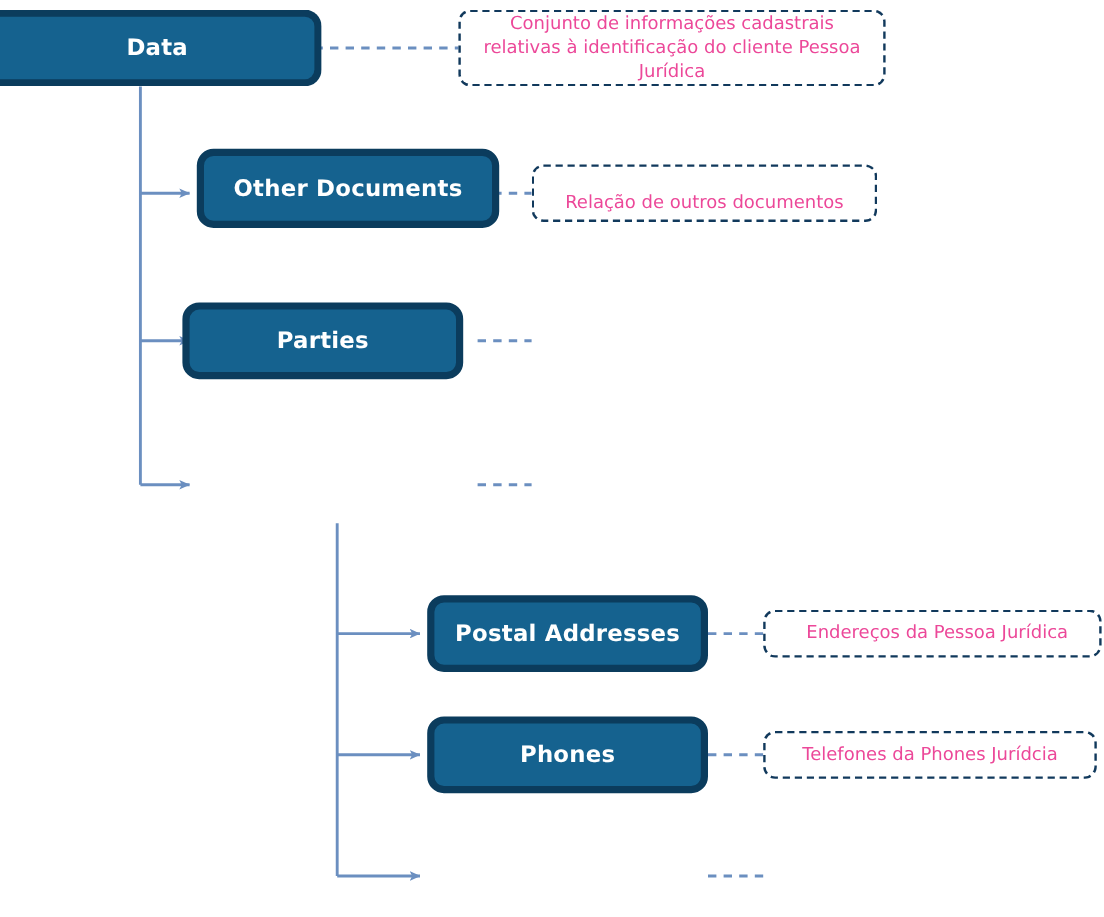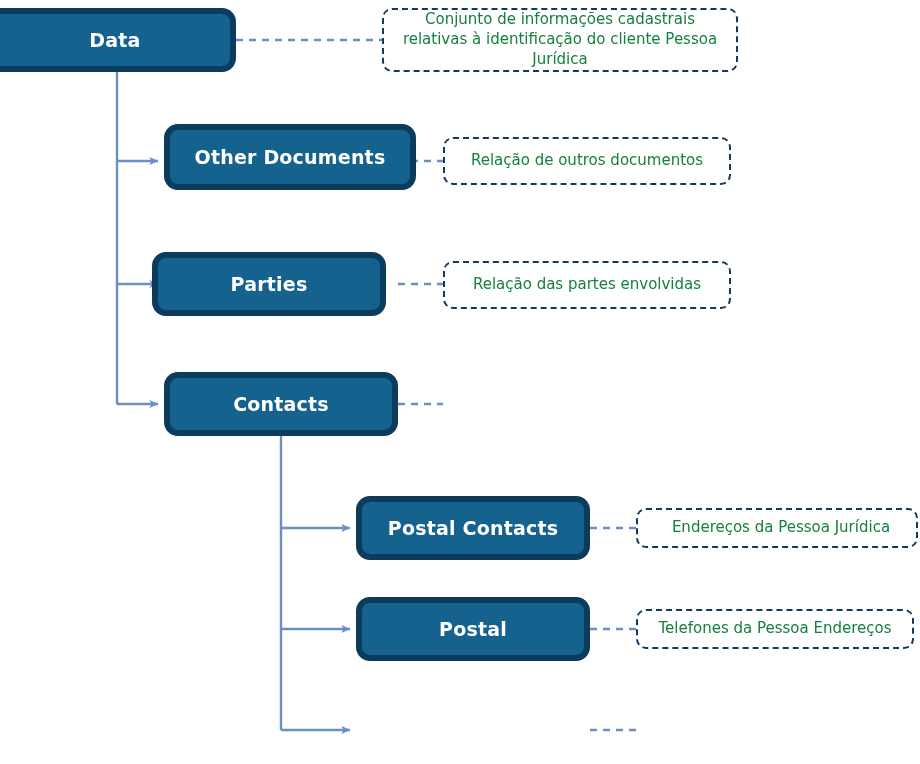--- a/index.html
+++ b/index.html
@@ -47,21 +47,21 @@
     border-top-left-radius: 0;
     border-bottom-left-radius: 0;
     border-left: none;
   }
   .note {
     position: absolute;
     box-sizing: border-box;
     background: #ffffff;
     border: 2px dashed #11395c;
     border-radius: 10px;
-    color: #15803d;
+    color: #ec4899;
     display: flex;
     align-items: center;
     justify-content: center;
     text-align: center;
     font-size: 15px;
     line-height: 1.32;
     padding: 4px 8px;
     z-index: 2;
   }
 </style>
@@ -94,60 +94,54 @@
       <path d="M236,40 L382,40"></path>
       <path d="M398,161 L443,161"></path>
       <path d="M398,284 L443,284"></path>
       <path d="M398,404 L443,404"></path>
       <path d="M590,528 L636,528"></path>
       <path d="M590,629 L636,629"></path>
       <path d="M590,730 L636,730"></path>
     </g>
   </svg>
 
-  <div class="node root" style="left:0px; top:8px; width:236px; height:64px;">
+  <div class="node root" style="left:0px; top:8px; width:268px; height:64px;">
     <span>Data</span>
   </div>
 
   <div class="node" style="left:164px; top:124px; width:252px; height:66px;">
     <span>Other Documents</span>
   </div>
 
   <div class="node" style="left:152px; top:252px; width:234px; height:64px;">
     <span>Parties</span>
   </div>
 
-  <div class="node" style="left:164px; top:372px; width:234px; height:64px;">
-    <span>Contacts</span>
-  </div>
 
   <div class="node" style="left:356px; top:496px; width:234px; height:64px;">
-    <span>Postal Contacts</span>
+    <span>Postal Addresses</span>
   </div>
 
   <div class="node" style="left:356px; top:597px; width:234px; height:64px;">
-    <span>Postal</span>
+    <span>Phones</span>
   </div>
 
 
   <div class="note" style="left:382px; top:8px; width:356px; height:64px;">
     <span>Conjunto de informações cadastrais relativas à identificação do cliente Pessoa Jurídica</span>
   </div>
 
-  <div class="note" style="left:443px; top:137px; width:288px; height:48px;">
+  <div class="note" style="left:443px; top:137px; width:288px; height:48px;align-items:flex-end;">
     <span>Relação de outros documentos</span>
   </div>
 
-  <div class="note" style="left:443px; top:261px; width:288px; height:48px;">
-    <span>Relação das partes envolvidas</span>
-  </div>
 
 
   <div class="note" style="left:636px; top:508px; width:282px; height:40px;padding-left:16px;">
     <span>Endereços da Pessoa Jurídica</span>
   </div>
 
   <div class="note" style="left:636px; top:609px; width:278px; height:40px;">
-    <span>Telefones da Pessoa Endereços</span>
+    <span>Telefones da Phones Jurídcia</span>
   </div>
 
 
 </div>
 
 </body></html>

